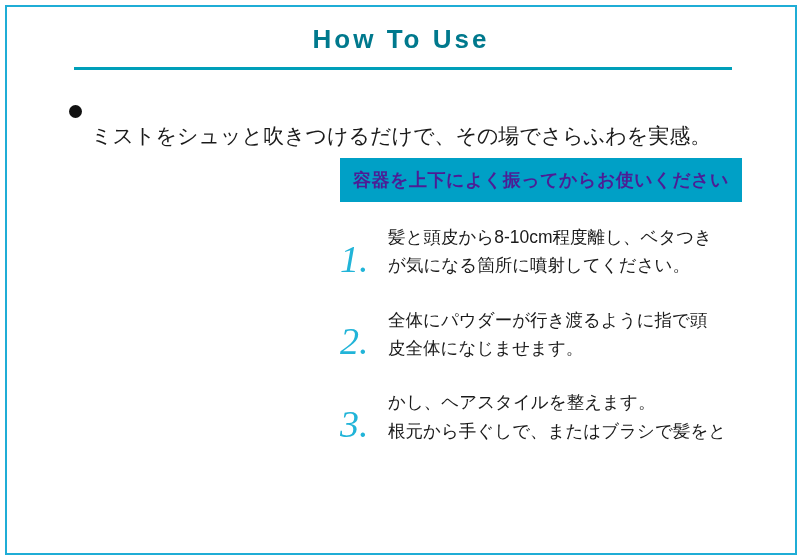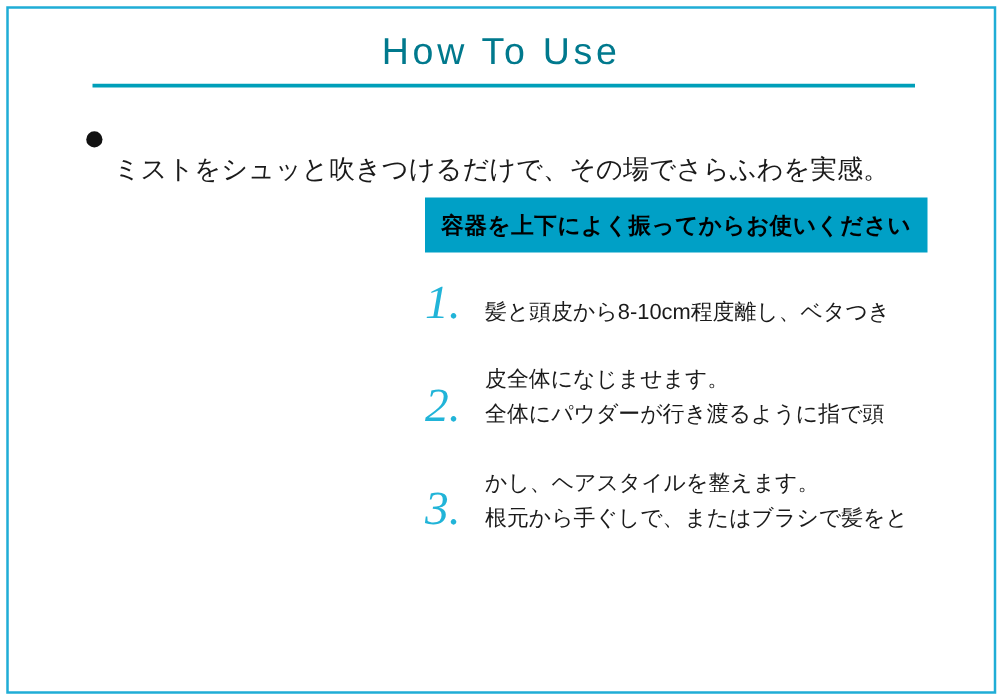--- a/index.html
+++ b/index.html
@@ -30,22 +30,22 @@
   .header {
     position: absolute;
     left: 0;
     right: 0;
     top: 18px;
     text-align: center;
   }
   .title {
     display: inline-block;
     color: #00798d;
-    font-size: 30px;
-    font-weight: 400;
+    font-size: 26px;
+    font-weight: 700;
     letter-spacing: 3px;
     line-height: 1.1;
     font-family: "Liberation Sans", "DejaVu Sans", sans-serif;
   }
   .rule {
     position: absolute;
     left: 67px;
     top: 60px;
     width: 658px;
     height: 3px;
@@ -81,21 +81,21 @@
 
   
   .right-col {
     position: absolute;
     left: 333px;
     top: 151px;
     width: 402px;
   }
   .banner {
     background: #00a0c6;
-    color: #000000;
+    color: #4c1d95;
     font-size: 18px;
     font-weight: bold;
     letter-spacing: 0.5px;
     height: 44px;
     line-height: 44px;
     text-align: center;
     white-space: nowrap;
     font-family: "Liberation Sans", "DejaVu Sans", sans-serif;
   }
 
@@ -147,28 +147,29 @@
     <div class="right-col">
 
       <div class="banner">容器を上下によく振ってからお使いください</div>
 
       <div class="steps">
 
         <div class="step">
           <div class="step-num">1.</div>
           <div class="step-body">
             <span class="ln">髪と頭皮から8-10cm程度離し、ベタつき</span>
+            <span class="ln">が気になる箇所に噴射してください。</span>
           </div>
         </div>
 
         <div class="step">
           <div class="step-num">2.</div>
           <div class="step-body">
+            <span class="ln">全体にパウダーが行き渡るように指で頭</span>
             <span class="ln">皮全体になじませます。</span>
-            <span class="ln">全体にパウダーが行き渡るように指で頭</span>
           </div>
         </div>
 
         <div class="step">
           <div class="step-num">3.</div>
           <div class="step-body">
             <span class="ln">かし、ヘアスタイルを整えます。</span>
             <span class="ln">根元から手ぐしで、またはブラシで髪をと</span>
           </div>
         </div>

